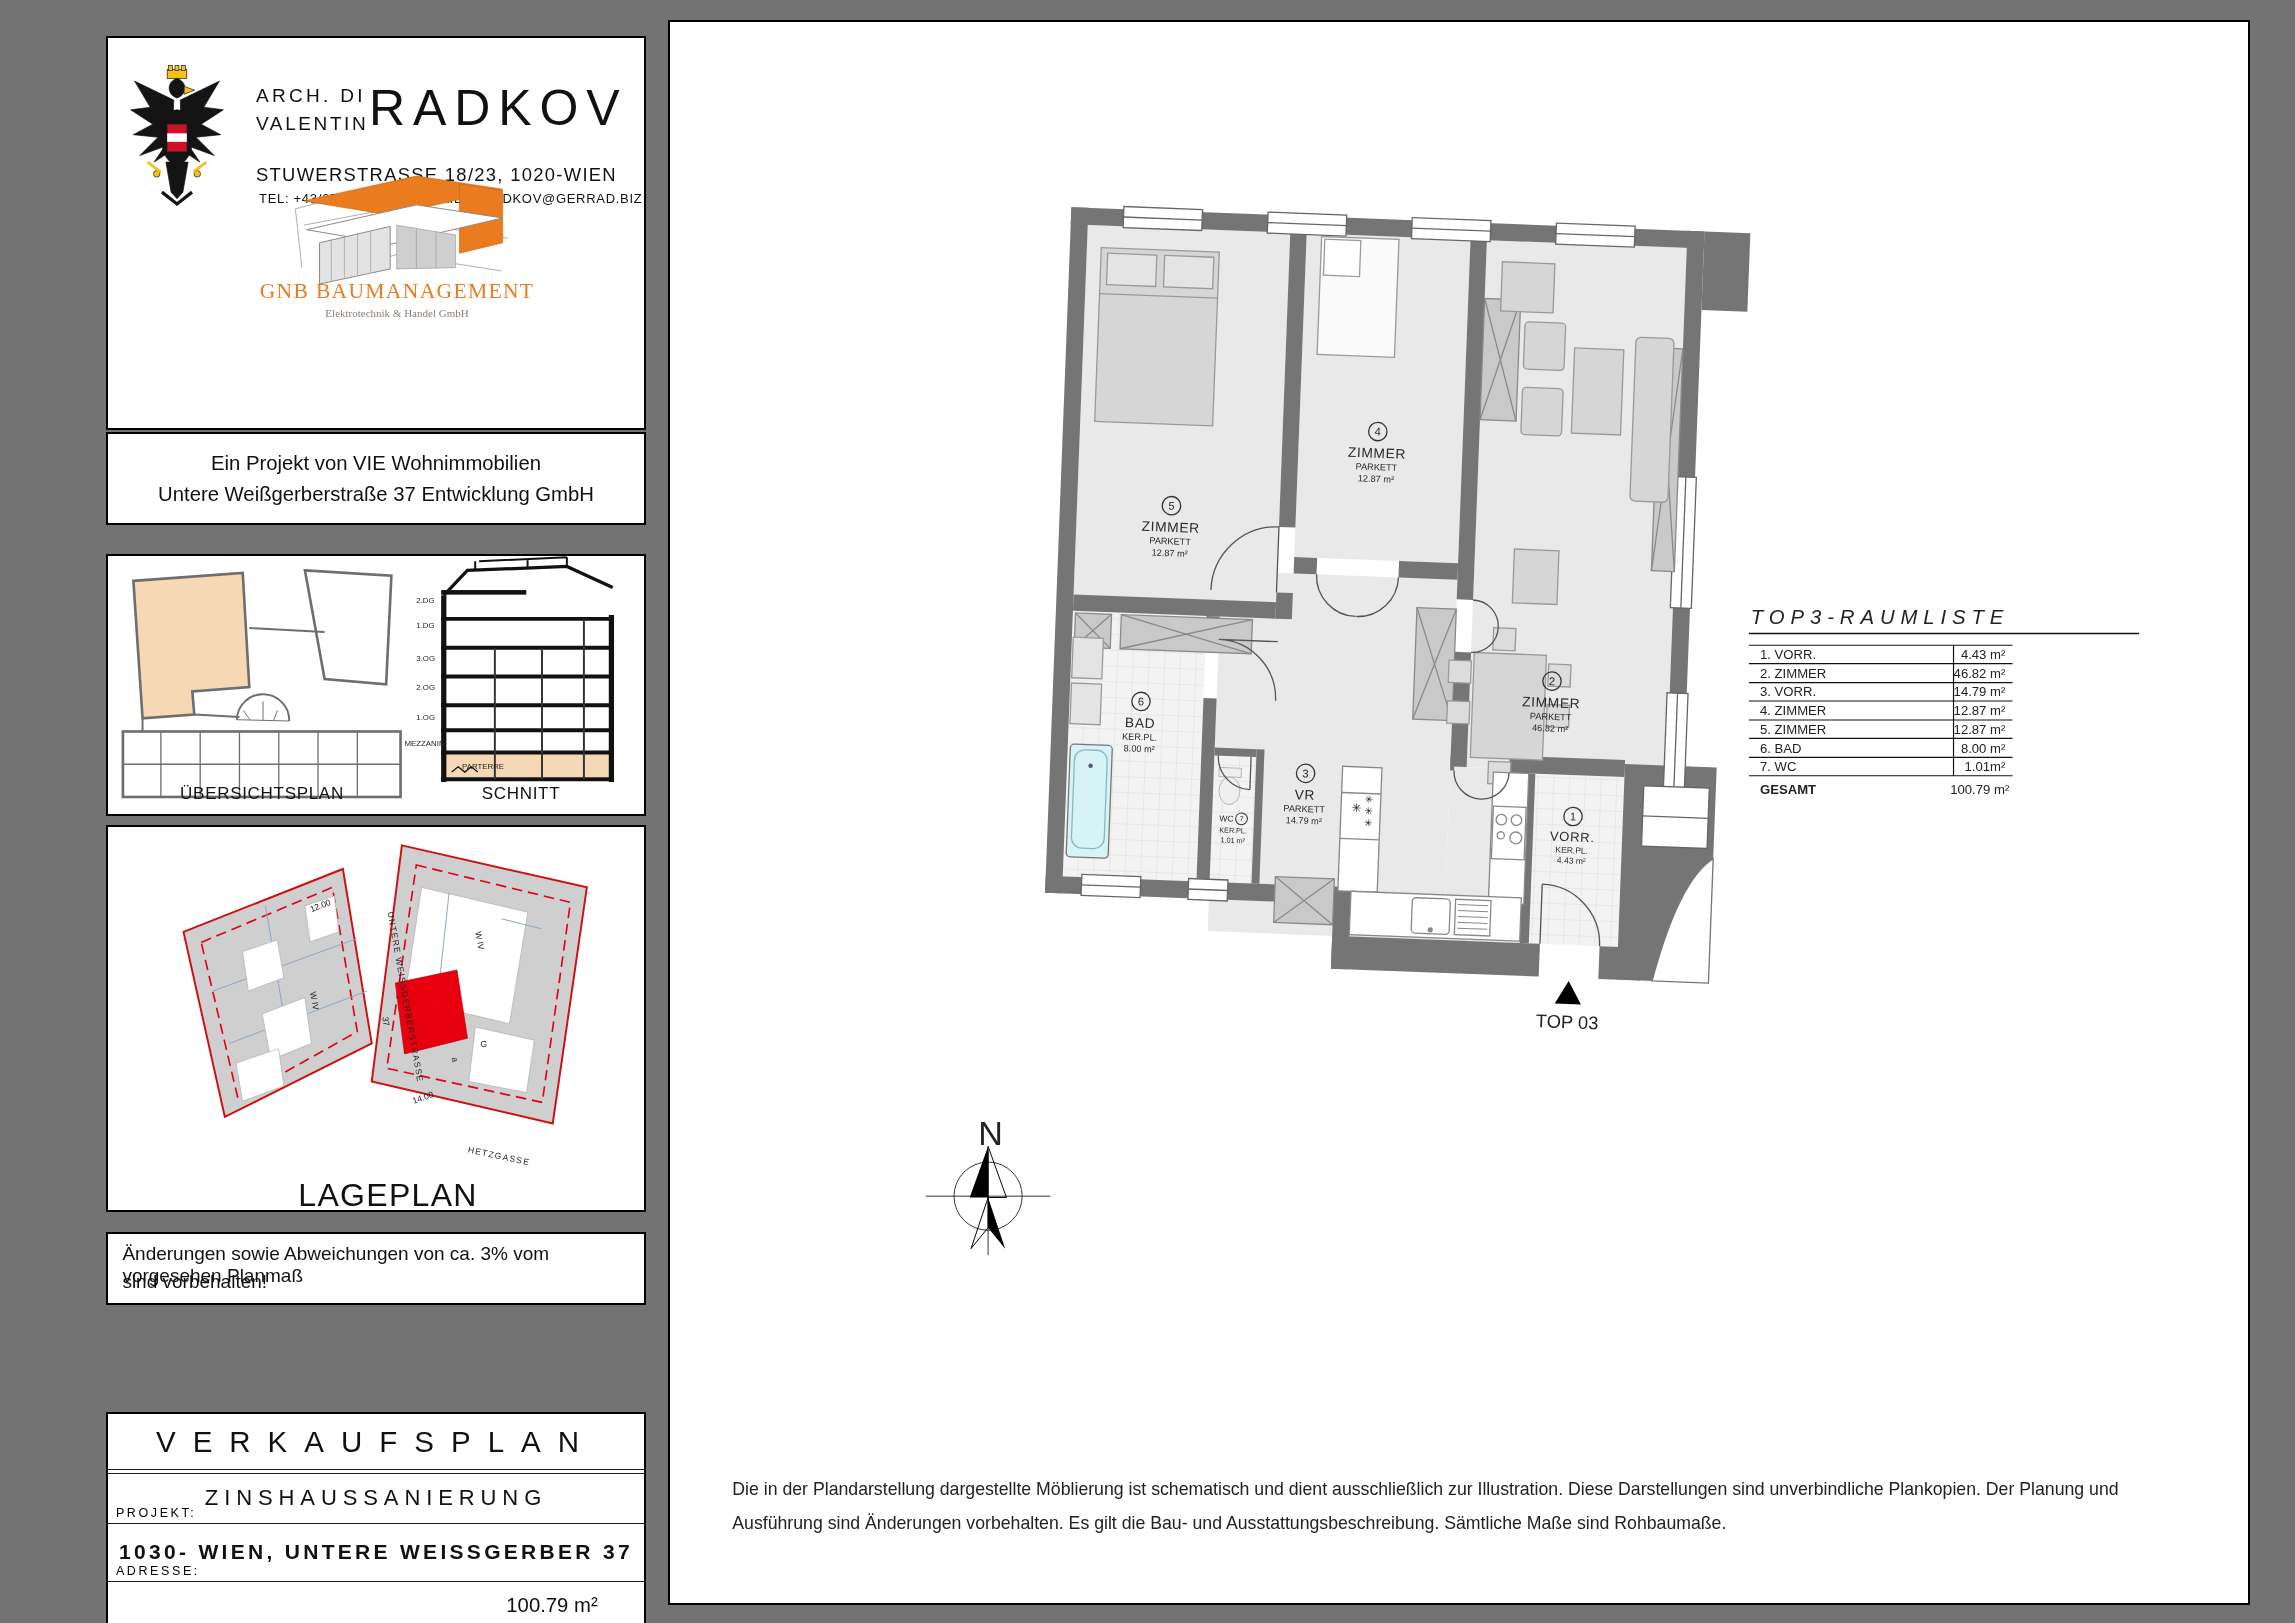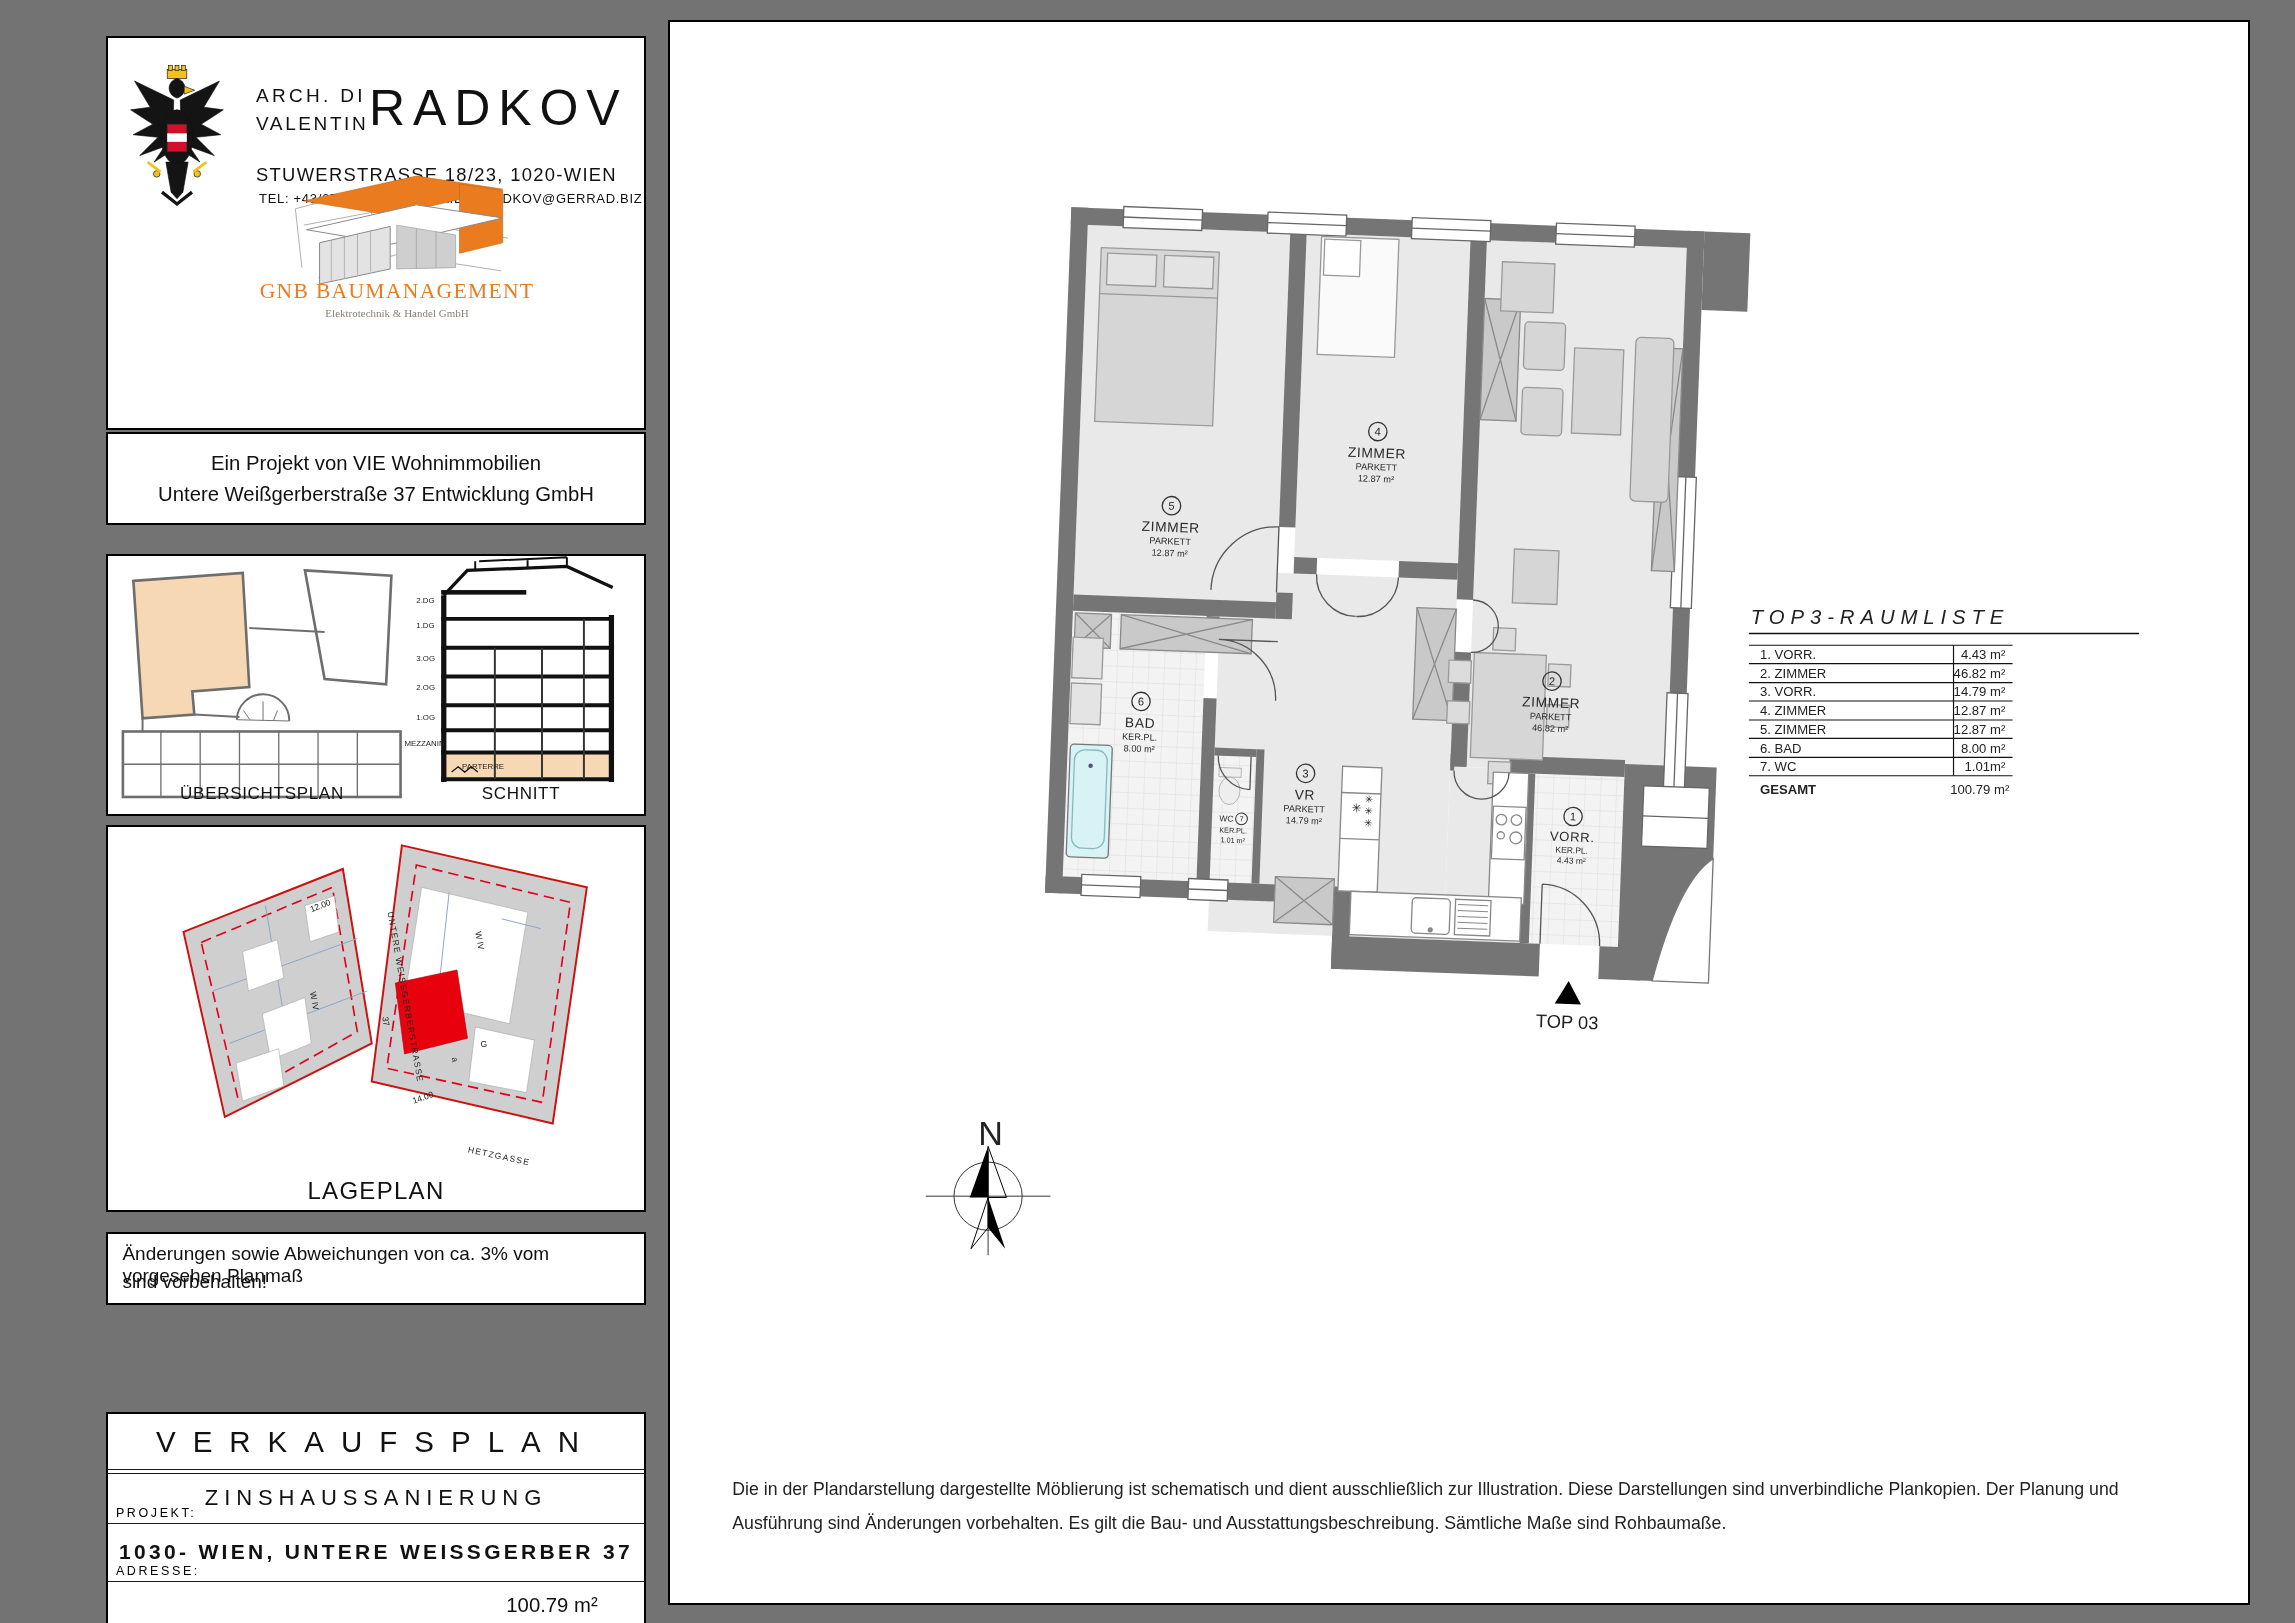--- a/index.html
+++ b/index.html
@@ -135,21 +135,21 @@
         <text transform="translate(548,496) rotate(12)" fill="#666" letter-spacing="2">HETZGASSE</text>
         <text transform="translate(310,130) rotate(-21)" fill="#e2001a">12.00</text>
         <text transform="translate(466,422) rotate(-19)" fill="#e2001a">14.00</text>
         <text transform="translate(560,160) rotate(80)" fill="#e87a1e">W IV</text>
         <text transform="translate(308,252) rotate(80)" fill="#e87a1e">W IV</text>
         <text x="568" y="336" fill="#e87a1e">G</text>
         <text transform="translate(524,352) rotate(80)" fill="#e87a1e">a</text>
         <text transform="translate(418,290) rotate(80)" fill="#d05050">37</text>
       </g>
     </svg>
-    <div class="abs ctr" style="left:0;top:350px;width:536px;font-size:24px;letter-spacing:1.3px;">LAGEPLAN</div>
+    <div class="abs ctr" style="left:12px;top:350px;width:536px;font-size:32px;letter-spacing:1.3px;">LAGEPLAN</div>
   </div>
 
   <div class="box" style="top:1232px;height:73px;">
     <div class="abs" style="left:14.4px;top:9.2px;font-size:19px;">Änderungen sowie Abweichungen von ca. 3% vom vorgesehen Planmaß</div>
     <div class="abs" style="left:14.4px;top:37px;font-size:19px;">sind vorbehalten!</div>
   </div>
 
   <div class="box" style="top:1383px;height:274px;border-width:2.6px;margin-top:29px;">
     <div class="tb-row" style="height:56px;">
       <div class="tb-value" style="font-size:29.5px;letter-spacing:17px;">VERKAUFSPLAN</div>

